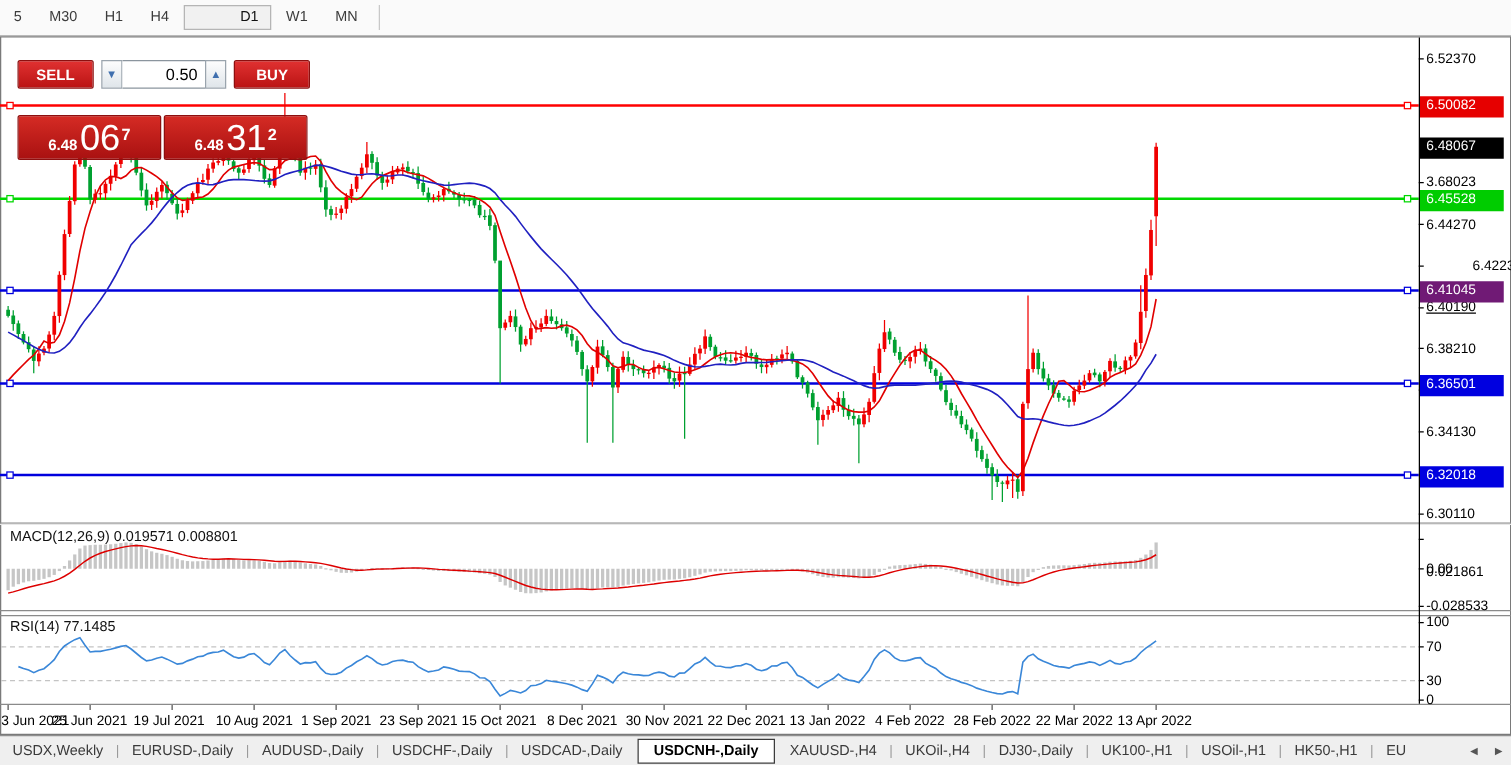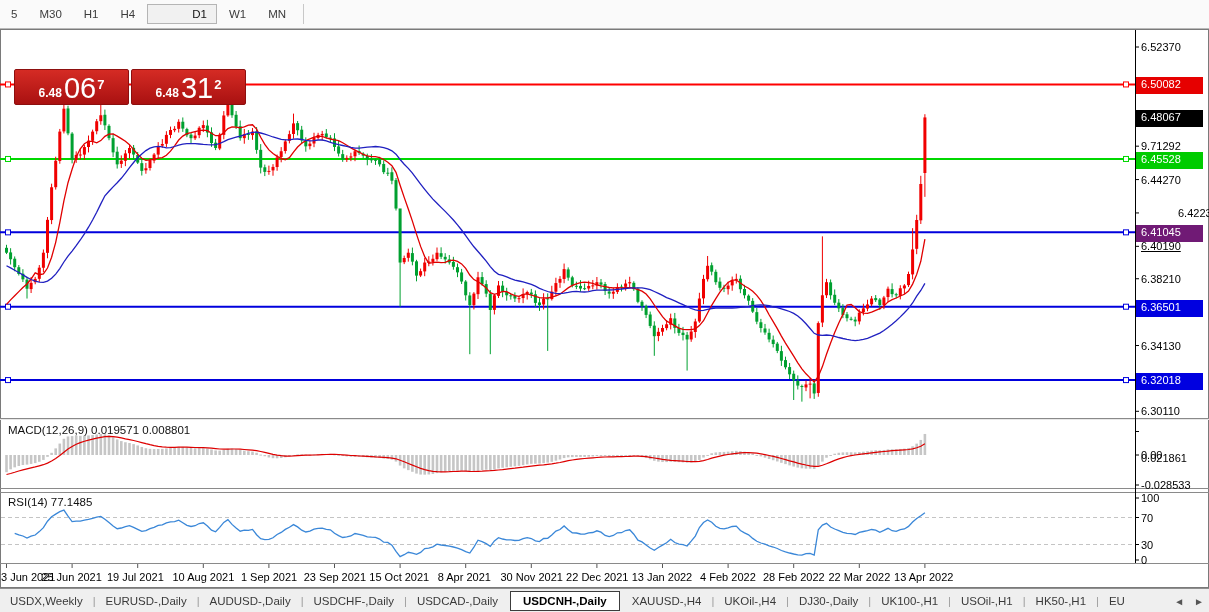--- a/index.html
+++ b/index.html
@@ -798,40 +798,47 @@
         <line x1="596.9" y1="564" x2="596.9" y2="568" stroke="#555"></line>
         <line x1="662.5" y1="564" x2="662.5" y2="568" stroke="#555"></line>
         <line x1="728.0999999999999" y1="564" x2="728.0999999999999" y2="568" stroke="#555"></line>
         <line x1="793.6999999999999" y1="564" x2="793.6999999999999" y2="568" stroke="#555"></line>
         <line x1="859.3" y1="564" x2="859.3" y2="568" stroke="#555"></line>
         <line x1="924.8999999999999" y1="564" x2="924.8999999999999" y2="568" stroke="#555"></line>
       </svg>
 
 
     <div class="trade-widget">
+      <div class="tw-row1">
+        <div class="btn">SELL</div>
+        <div class="spin" style="margin-left:6px">▼</div>
+        <input class="vol" value="0.50" style="">
+        <div class="spin">▲</div>
+        <div class="btn" style="margin-left:6px">BUY</div>
+      </div>
       <div class="tw-row2">
         <div class="pricebox">
           <span class="pb-small">6.48</span>
           <span class="pb-big">06</span>
           <span class="pb-sup">7</span>
         </div>
         <div class="pricebox">
           <span class="pb-small">6.48</span>
           <span class="pb-big">31</span>
           <span class="pb-sup">2</span>
         </div>
       </div>
     </div>
 
     <div class="paneltitle" style="top:395px">MACD(12,26,9) 0.019571 0.008801</div>
     <div class="paneltitle" style="top:467px">RSI(14) 77.1485</div>
 
     <div id="overlay">
         <div class="axlab" style="top: 12px;">6.52370</div>
-        <div class="axlab" style="top: 111.178px;">9.71292</div>
+        <div class="axlab" style="top: 111.178px;">3.68023</div>
         <div class="axlab" style="top: 144.565px;">6.44270</div>
         <div class="axlab" style="top: 177.951px; padding-left: 37px;">6.42230</div>
         <div class="axlab" style="top: 211.338px; text-decoration: underline;">6.40190</div>
         <div class="axlab" style="top: 243.743px;">6.38210</div>
         <div class="axlab" style="top: 277.129px;">6.36170</div>
         <div class="axlab" style="top: 310.516px;">6.34130</div>
         <div class="axlab" style="top: 376.307px;">6.30110</div>
         <div class="badge" style="top: 48.4454px; background: rgb(230, 0, 0);">6.50082</div>
         <div class="badge" style="top: 81.4229px; background: rgb(0, 0, 0);">6.48067</div>
         <div class="badge" style="top: 122.976px; background: rgb(0, 204, 0);">6.45528</div>
@@ -845,21 +852,21 @@
         <div class="axlab" style="top: 482.5px;">70</div>
         <div class="axlab" style="top: 509.5px;">30</div>
         <div class="axlab" style="top: 525px;">0</div>
         <div class="datelab" style="top: 542px; left: 1px;">3 Jun 2021</div>
         <div class="datelab" style="top: 542px; left: 41.3px;">25 Jun 2021</div>
         <div class="datelab" style="top: 542px; left: 106.9px;">19 Jul 2021</div>
         <div class="datelab" style="top: 542px; left: 172.5px;">10 Aug 2021</div>
         <div class="datelab" style="top: 542px; left: 240.9px;">1 Sep 2021</div>
         <div class="datelab" style="top: 542px; left: 303.7px;">23 Sep 2021</div>
         <div class="datelab" style="top: 542px; left: 369.3px;">15 Oct 2021</div>
-        <div class="datelab" style="top: 542px; left: 437.7px;">8 Apr 2021</div>
+        <div class="datelab" style="top: 542px; left: 437.7px;">8 Dec 2021</div>
         <div class="datelab" style="top: 542px; left: 500.5px;">30 Nov 2021</div>
         <div class="datelab" style="top: 542px; left: 566.1px;">22 Dec 2021</div>
         <div class="datelab" style="top: 542px; left: 631.7px;">13 Jan 2022</div>
         <div class="datelab" style="top: 542px; left: 700.1px;">4 Feb 2022</div>
         <div class="datelab" style="top: 542px; left: 762.9px;">28 Feb 2022</div>
         <div class="datelab" style="top: 542px; left: 828.5px;">22 Mar 2022</div>
         <div class="datelab" style="top: 542px; left: 894.1px;">13 Apr 2022</div>
       </div>
   </div>
 

